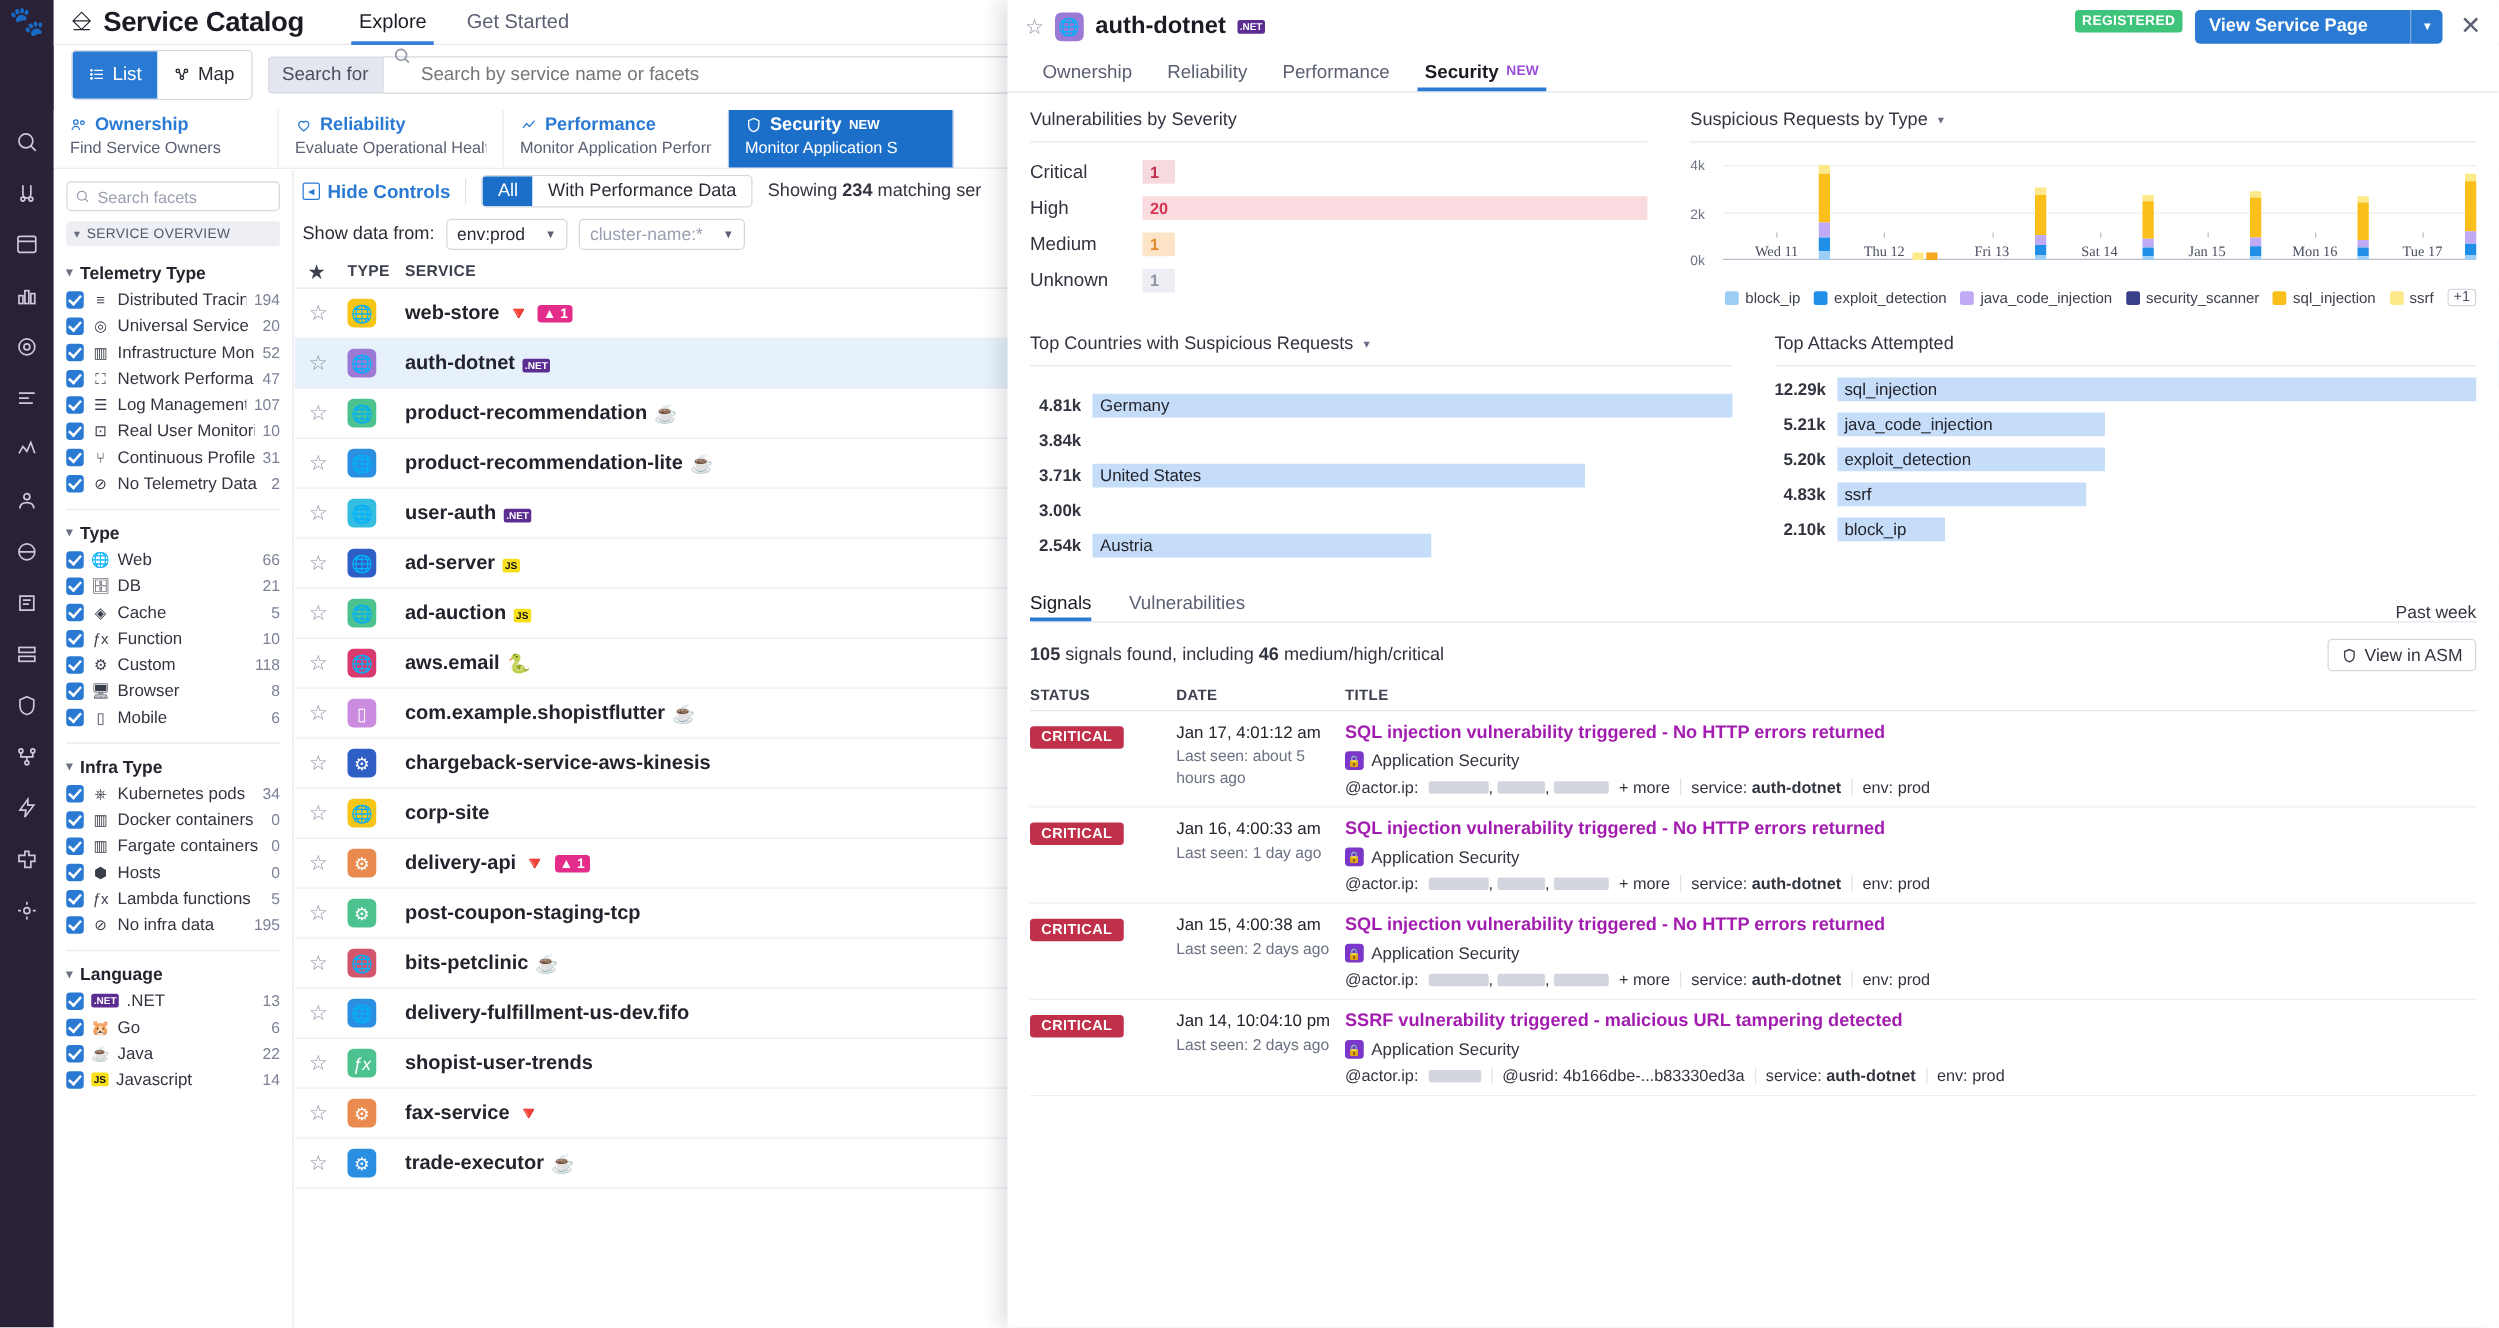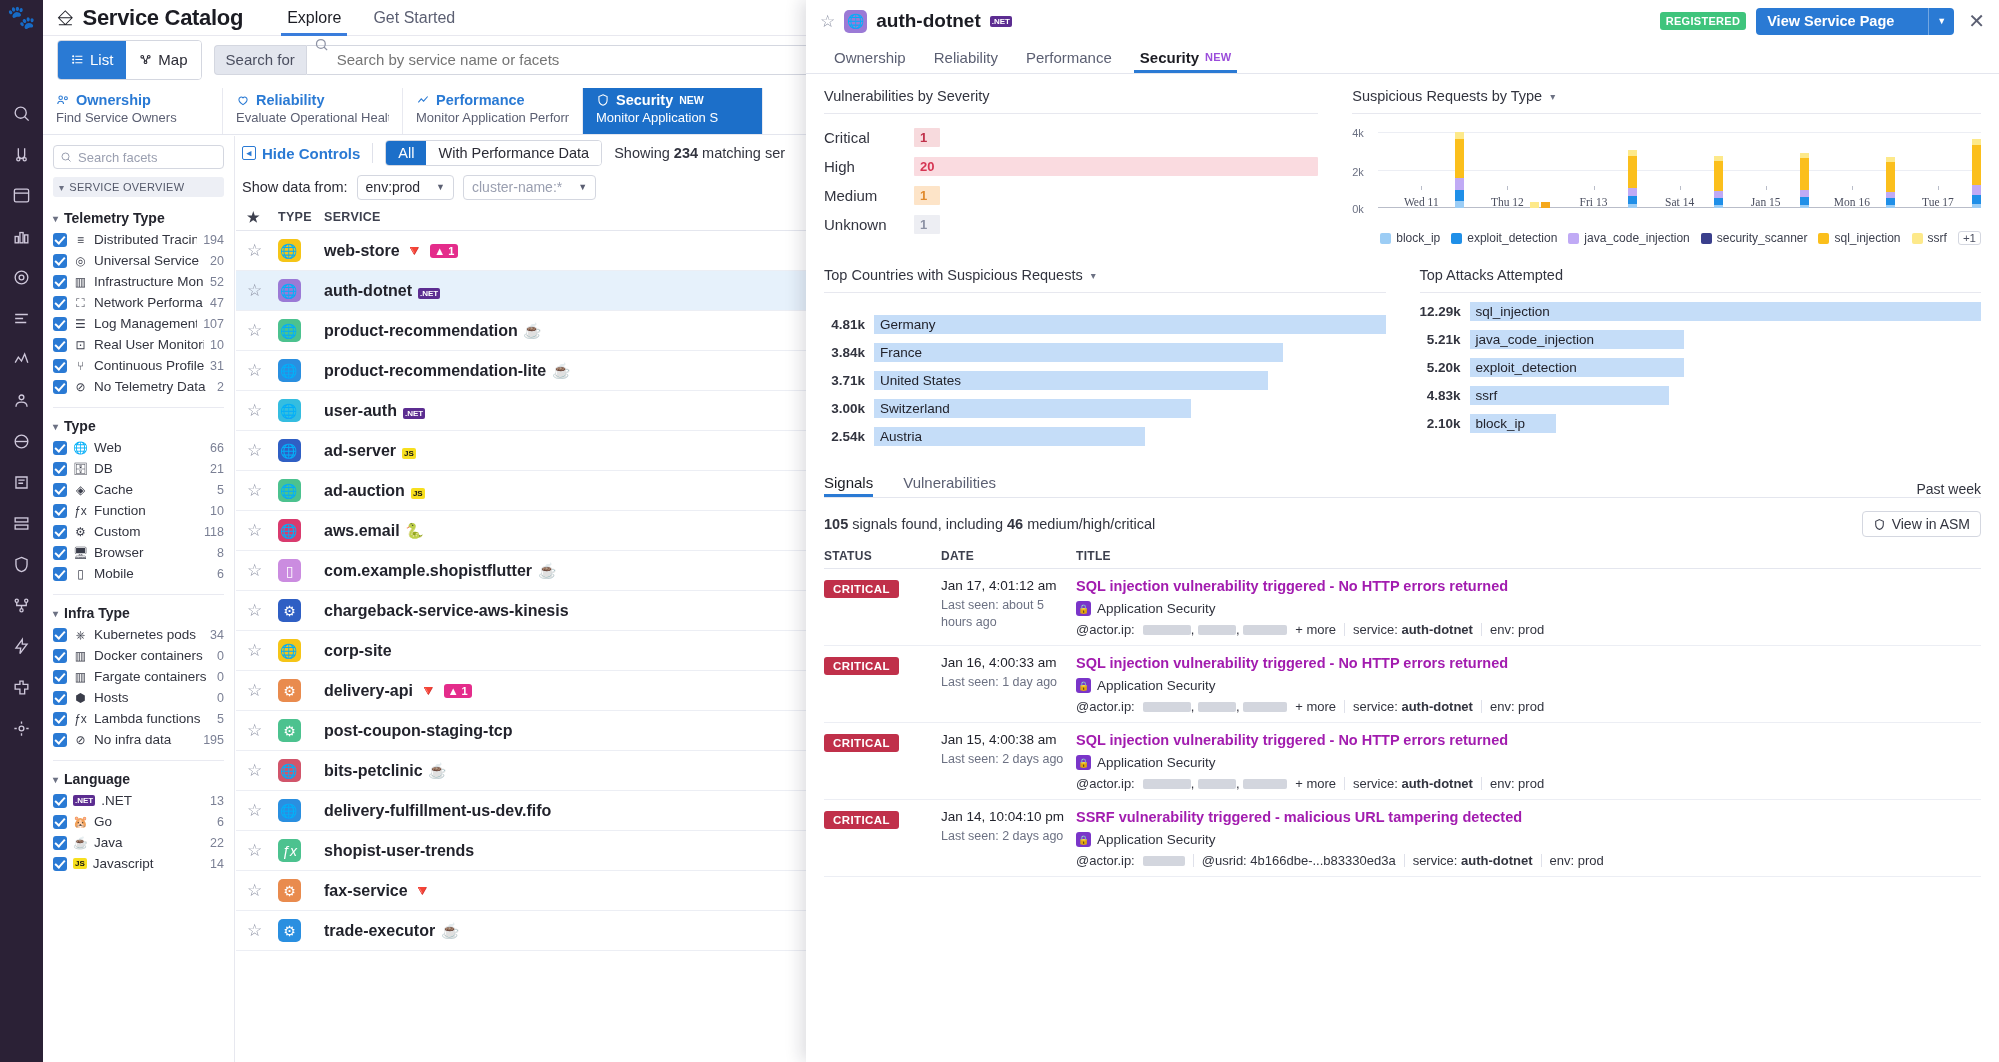--- a/index.html
+++ b/index.html
@@ -171,21 +171,21 @@
 
   
   .modal {
     position: absolute; left: 806px; top: 0; width: 1193px; height: 1062px;
     background: #fff; box-shadow: -5px 0 16px rgba(20,22,40,0.14);
     z-index: 20; overflow: hidden;
   }
   .m-head { height: 42px; display: flex; align-items: center; padding: 0 10px 0 14px; gap: 9px; }
   .m-star { color: #8d92a4; font-size: 17px; }
   .m-title { font-size: 19px; font-weight: 700; color: #1b1c23; }
-  .m-right { margin-left: auto; display: flex; align-items: center; gap: 10px; }
+  .m-right { margin-left: auto; display: flex; align-items: flex-start; gap: 10px; }
   .reg-badge {
     background: #3fc47c; color: #fff; font-size: 11px; font-weight: 700; letter-spacing: 0.3px;
     border-radius: 3px; padding: 3px 6px;
   }
   .view-btn {
     background: #2a7ad4; color: #fff; border-radius: 4px; height: 27px; display: flex;
     align-items: center; font-size: 14.5px; font-weight: 700; overflow: hidden; gap: 23px;
   }
   .view-btn .lbl { padding: 0 11px; }
   .view-btn .car { border-left: 1px solid rgba(255,255,255,0.34); padding: 0 8px; font-size: 9px; height: 100%; display:flex; align-items:center; }
@@ -1085,35 +1085,29 @@
           <div class="pane-rule"></div>
           <div id="country-rows" style="margin-top:19px">
     <div class="tl-row">
       <span class="tl-val">4.81k</span>
       <span class="tl-track">
         <span class="tl-bar" style="width:100%">Germany</span>
       </span>
     </div>
     <div class="tl-row">
       <span class="tl-val">3.84k</span>
-      <span class="tl-track">
-        <span class="tl-bar" style="width:80%">France</span>
-      </span>
     </div>
     <div class="tl-row">
       <span class="tl-val">3.71k</span>
       <span class="tl-track">
         <span class="tl-bar" style="width:77%">United States</span>
       </span>
     </div>
     <div class="tl-row">
       <span class="tl-val">3.00k</span>
-      <span class="tl-track">
-        <span class="tl-bar" style="width:62%">Switzerland</span>
-      </span>
     </div>
     <div class="tl-row">
       <span class="tl-val">2.54k</span>
       <span class="tl-track">
         <span class="tl-bar" style="width:53%">Austria</span>
       </span>
     </div>
             </div>
         </div>
         <div class="pane">

